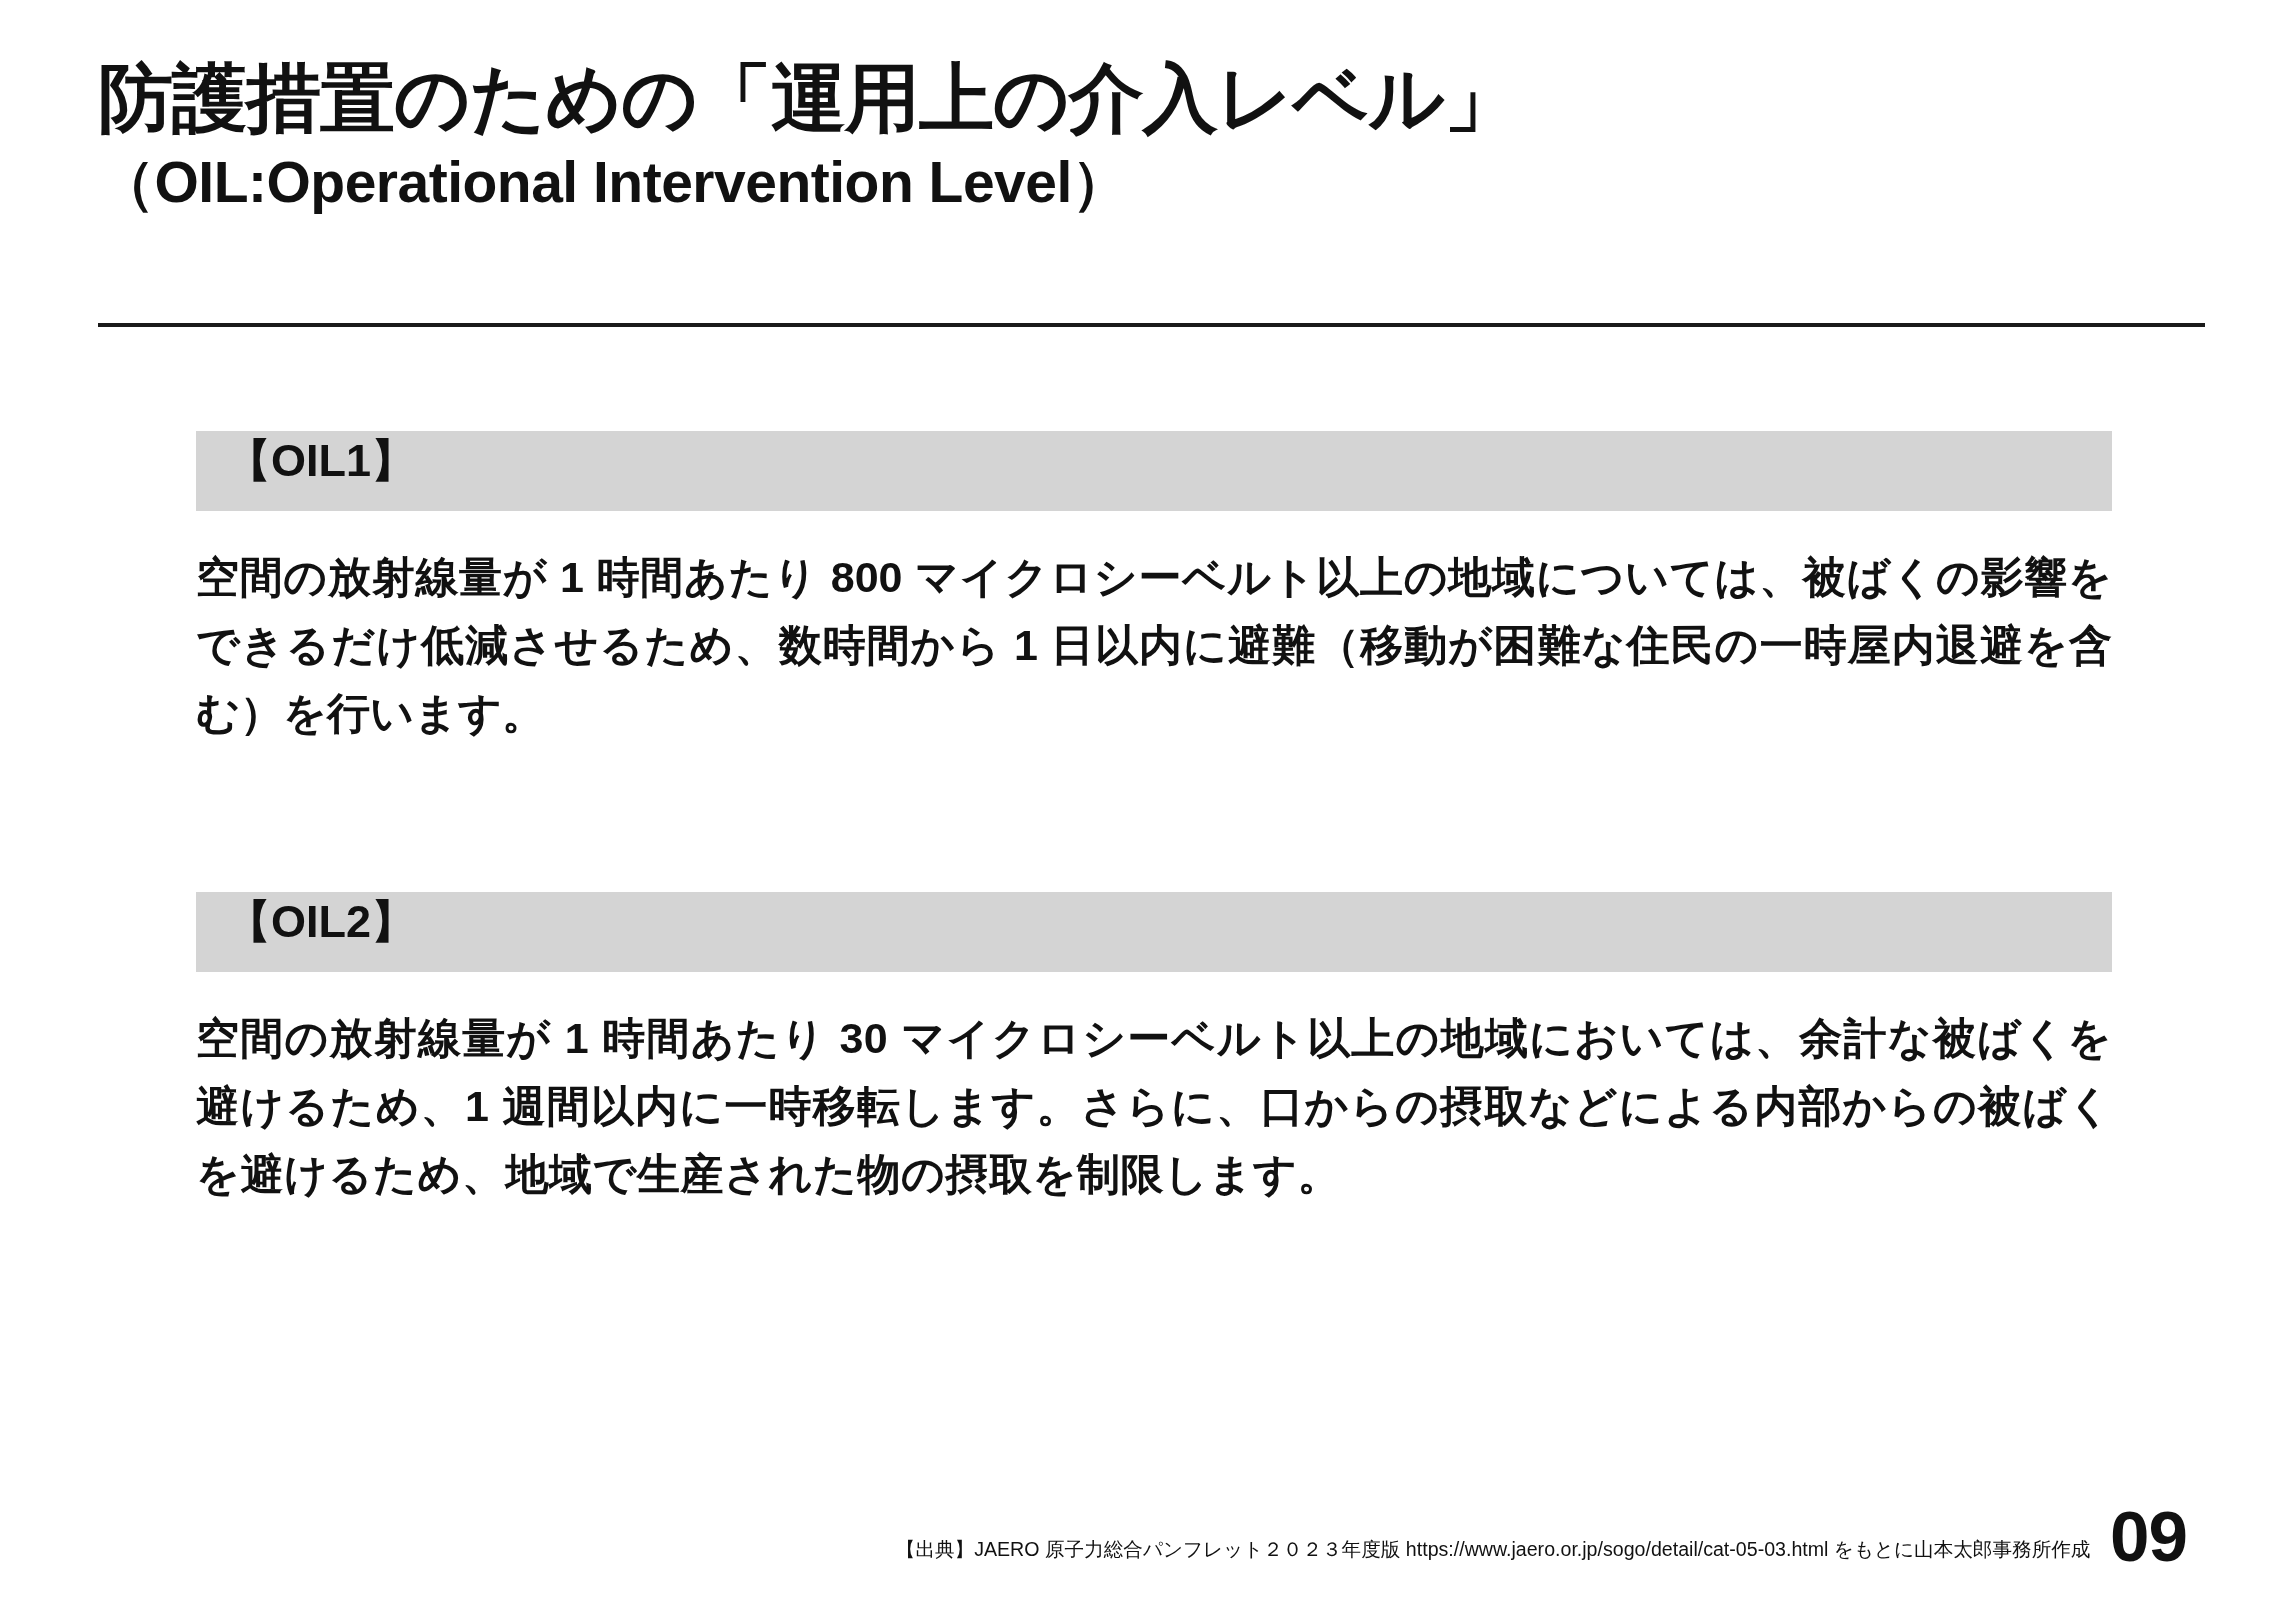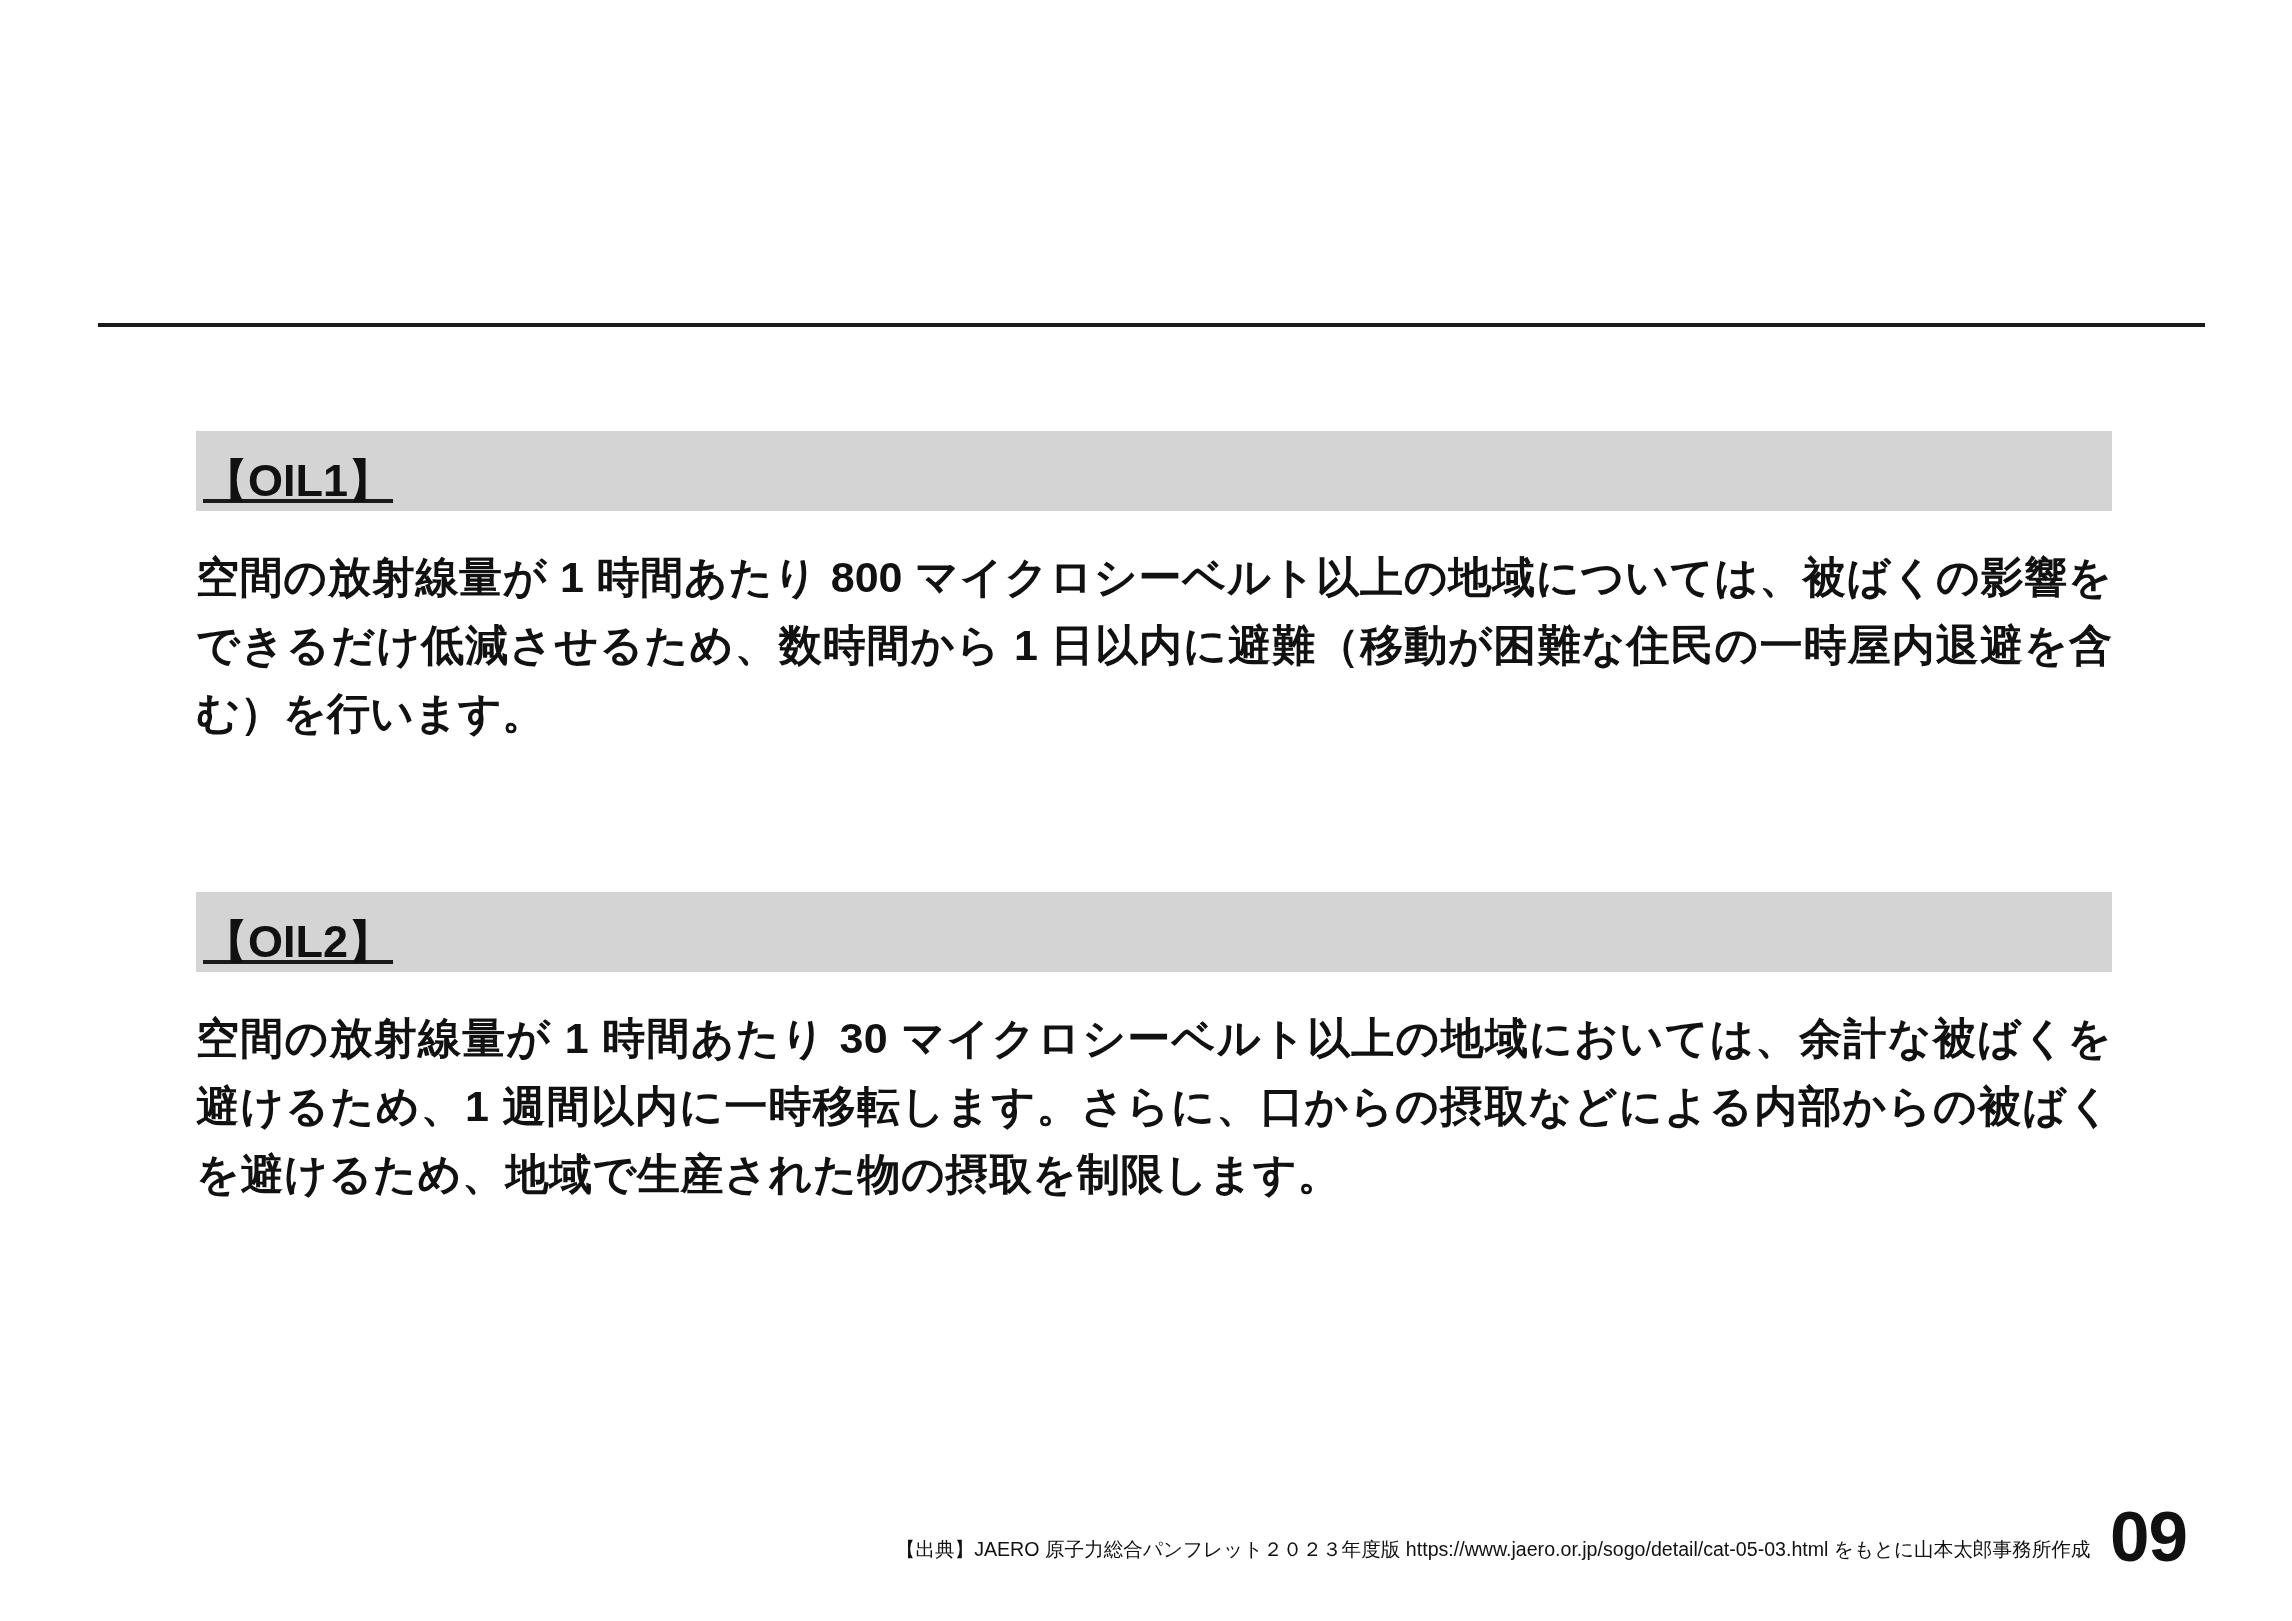--- a/index.html
+++ b/index.html
@@ -59,24 +59,23 @@
     left: 196px;
     width: 1916px;
   }
   .block-1 { top: 431px; }
   .block-2 { top: 892px; }
 
   .band {
     background: #d4d4d4;
     height: 80px;
     display: flex;
-    align-items: flex-end;
-    padding-left: 7px;
+    align-items: flex-start;
+    padding-left: 30px;
     box-sizing: border-box;
-    text-decoration: underline;
   }
   .band-label {
     font-size: 45px;
     font-weight: 700;
     color: #111111;
     letter-spacing: 0px;
   }
   .para {
     margin-top: 33px;
     font-size: 43px;
@@ -120,20 +119,24 @@
     color: #111111;
     line-height: 0.95;
     letter-spacing: -1px;
   }
 </style>
 </head>
 <body>
 
 <div class="slide">
 
+  <div class="header">
+    <div class="title-main">防護措置のための「運用上の介入レベル」</div>
+    <div class="title-sub">（OIL:Operational Intervention Level）</div>
+  </div>
   <div class="header-rule"></div>
 
   <div class="block block-1">
     <div class="band">
       <span class="band-label">【OIL1】</span>
     </div>
     <div class="para">空間の放射線量が 1 時間あたり 800 マイクロシーベルト以上の地域については、被ばくの影響をできるだけ低減させるため、数時間から 1 日以内に避難（移動が困難な住民の一時屋内退避を含む）を行います。</div>
   </div>
 
   <div class="block block-2">

